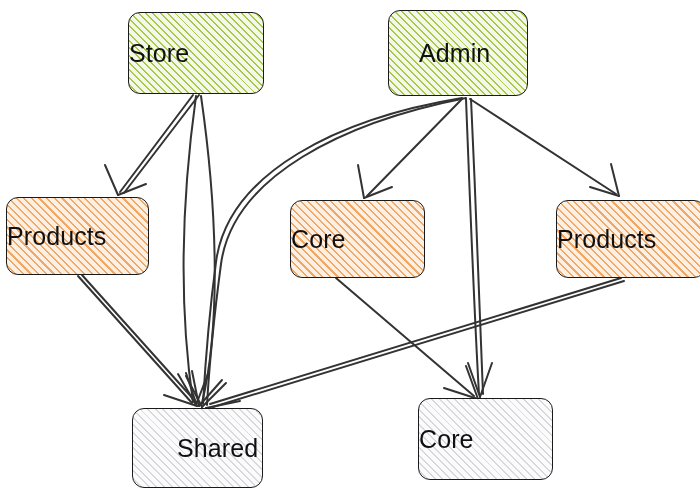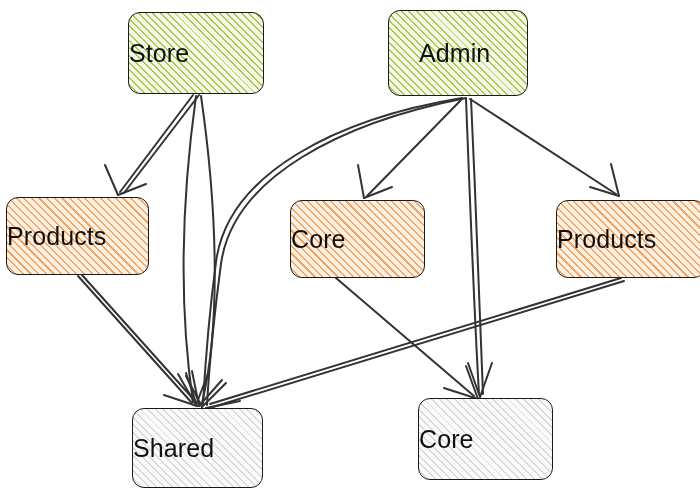--- a/index.html
+++ b/index.html
@@ -156,21 +156,21 @@
   </div>
 
   <div class="node fill-orange" style="left:290px; top:200px; width:135px; height:78px;">
     <span class="node-label">Core</span>
   </div>
 
   <div class="node fill-orange" style="left:556px; top:200px; width:150px; height:78px;">
     <span class="node-label">Products</span>
   </div>
 
-  <div class="node fill-grey" style="left:132px; top:408px; width:131px; height:80px;">
+  <div class="node fill-grey" style="left:132px; top:408px; width:131px; height:80px;padding-left:44px;">
     <span class="node-label">Shared</span>
   </div>
 
   <div class="node fill-grey" style="left:418px; top:398px; width:135px; height:82px;">
     <span class="node-label">Core</span>
   </div>
 
 </div>
 
 </body></html>

